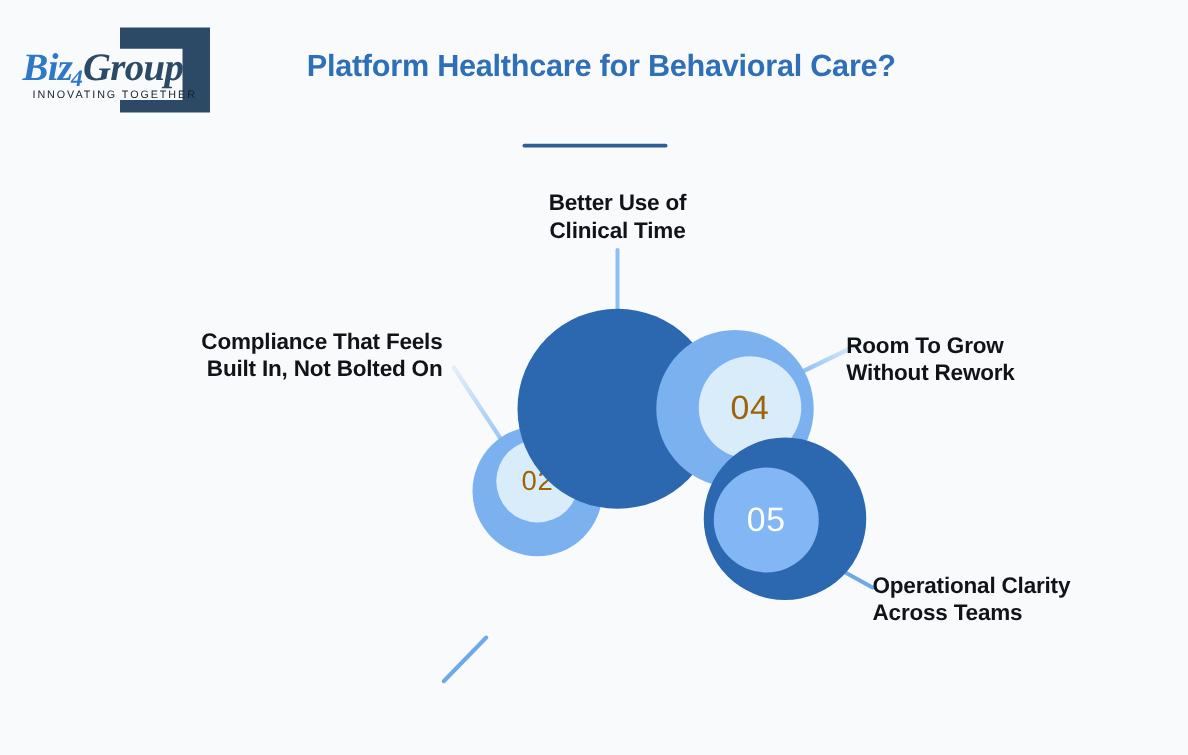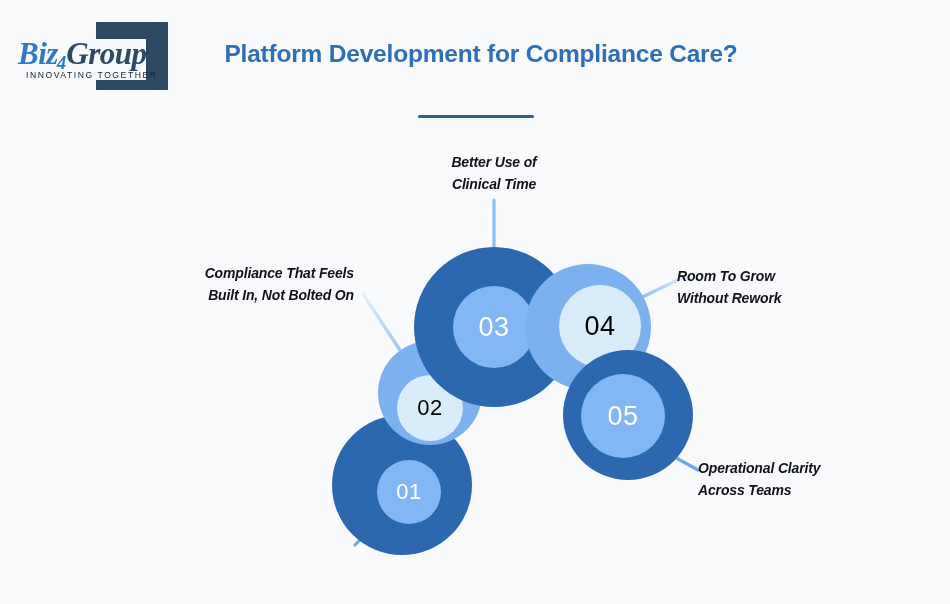--- a/index.html
+++ b/index.html
@@ -172,33 +172,32 @@
   
   .v-dark .node-outer { background: #2b68b0; }
   .v-dark .node-inner {
     background: #82b6f5;
     color: #ffffff;
   }
   
   .v-light .node-outer { background: #7cb1f0; }
   .v-light .node-inner {
     background: #d9ecfa;
-    color: #000000;
+    color: #a16207;
     text-align: center;
   }
 
   .label {
     position: absolute;
-    font-size: 14px;
+    font-size: 18px;
     font-weight: 600;
     line-height: 22px;
     color: #111318;
     letter-spacing: -0.15px;
     white-space: pre-line;
-    font-style: italic;
   }
   .label.center { text-align: center; }
   .label.right  { text-align: right; }
   .label.left   { text-align: left; }
 </style>
 </head>
 <body>
 
 <div id="page">
 
@@ -209,21 +208,21 @@
         <div class="outer"></div>
         <div class="notch"></div>
       </div>
       <div class="logo-text">
         <span class="logo-biz">Biz</span><span class="logo-four">4</span><span class="logo-group">Group</span>
       </div>
       <div class="logo-tag">INNOVATING TOGETHER</div>
     </div>
 
     <div class="title-block">
-      <div class="title-line title-accent">Platform Development for Compliance Care?</div>
+      <div class="title-line title-accent">Platform Healthcare for Behavioral Care?</div>
     </div>
     <div class="title-rule"></div>
   </div>
 
   <div class="diagram">
 
     <svg class="connectors" viewBox="0 0 950 604" width="950" height="604">
       <defs>
         <linearGradient id="g02" x1="0" y1="0" x2="1" y2="1">
           <stop offset="0%" stop-color="#e3f0fc"></stop>
@@ -234,51 +233,42 @@
           <stop offset="100%" stop-color="#7cb1f0"></stop>
         </linearGradient>
       </defs>
       <line x1="494" y1="200" x2="494" y2="300" stroke="#8cc0f2" stroke-width="3.2" stroke-linecap="round"></line>
       <line x1="363" y1="294" x2="419" y2="379" stroke="url(#g02)" stroke-width="3.4" stroke-linecap="round"></line>
       <line x1="355" y1="545" x2="389" y2="510" stroke="#6ea9e8" stroke-width="3.2" stroke-linecap="round"></line>
       <line x1="688" y1="275" x2="630" y2="303" stroke="url(#g04)" stroke-width="3.4" stroke-linecap="round"></line>
       <line x1="698" y1="470" x2="640" y2="438" stroke="#6ea9e8" stroke-width="3.2" stroke-linecap="round"></line>
     </svg>
 
-    <div class="node v-dark" style="left:332px; top:415px; width:140px; height:140px;">
-      <div class="node-outer" style="width:140px; height:140px;"></div>
-      <div class="node-inner" style="left:45px; top:45px; width:64px; height:64px; font-size:22px;">
-        <span>01</span>
-      </div>
-    </div>
 
     <div class="node v-light" style="left:378px; top:341px; width:104px; height:104px;">
       <div class="node-outer" style="width:104px; height:104px;"></div>
-      <div class="node-inner" style="left:19px; top:34px; width:66px; height:66px; font-size:22px;">
+      <div class="node-inner" style="left:19px; top:11px; width:66px; height:66px; font-size:22px;">
         <span>02</span>
       </div>
     </div>
 
     <div class="node v-dark" style="left:414px; top:247px; width:160px; height:160px;">
       <div class="node-outer" style="width:160px; height:160px;"></div>
-      <div class="node-inner" style="left:39px; top:39px; width:82px; height:82px; font-size:27px;">
-        <span>03</span>
-      </div>
     </div>
 
     <div class="node v-light" style="left:525px; top:264px; width:126px; height:126px;">
       <div class="node-outer" style="width:126px; height:126px;"></div>
       <div class="node-inner" style="left:34px; top:21px; width:82px; height:82px; font-size:27px;">
         <span>04</span>
       </div>
     </div>
 
     <div class="node v-dark" style="left:563px; top:350px; width:130px; height:130px;">
       <div class="node-outer" style="width:130px; height:130px;"></div>
-      <div class="node-inner" style="left:18px; top:24px; width:84px; height:84px; font-size:27px;">
+      <div class="node-inner" style="left:8px; top:24px; width:84px; height:84px; font-size:27px;">
         <span>05</span>
       </div>
     </div>
 
     <div class="label center" style="left:394px; top:151px; width:200px;">Better Use of
 Clinical Time</div>
 
     <div class="label right" style="left:104px; top:262px; width:250px;">Compliance That Feels
 Built In, Not Bolted On</div>
 

